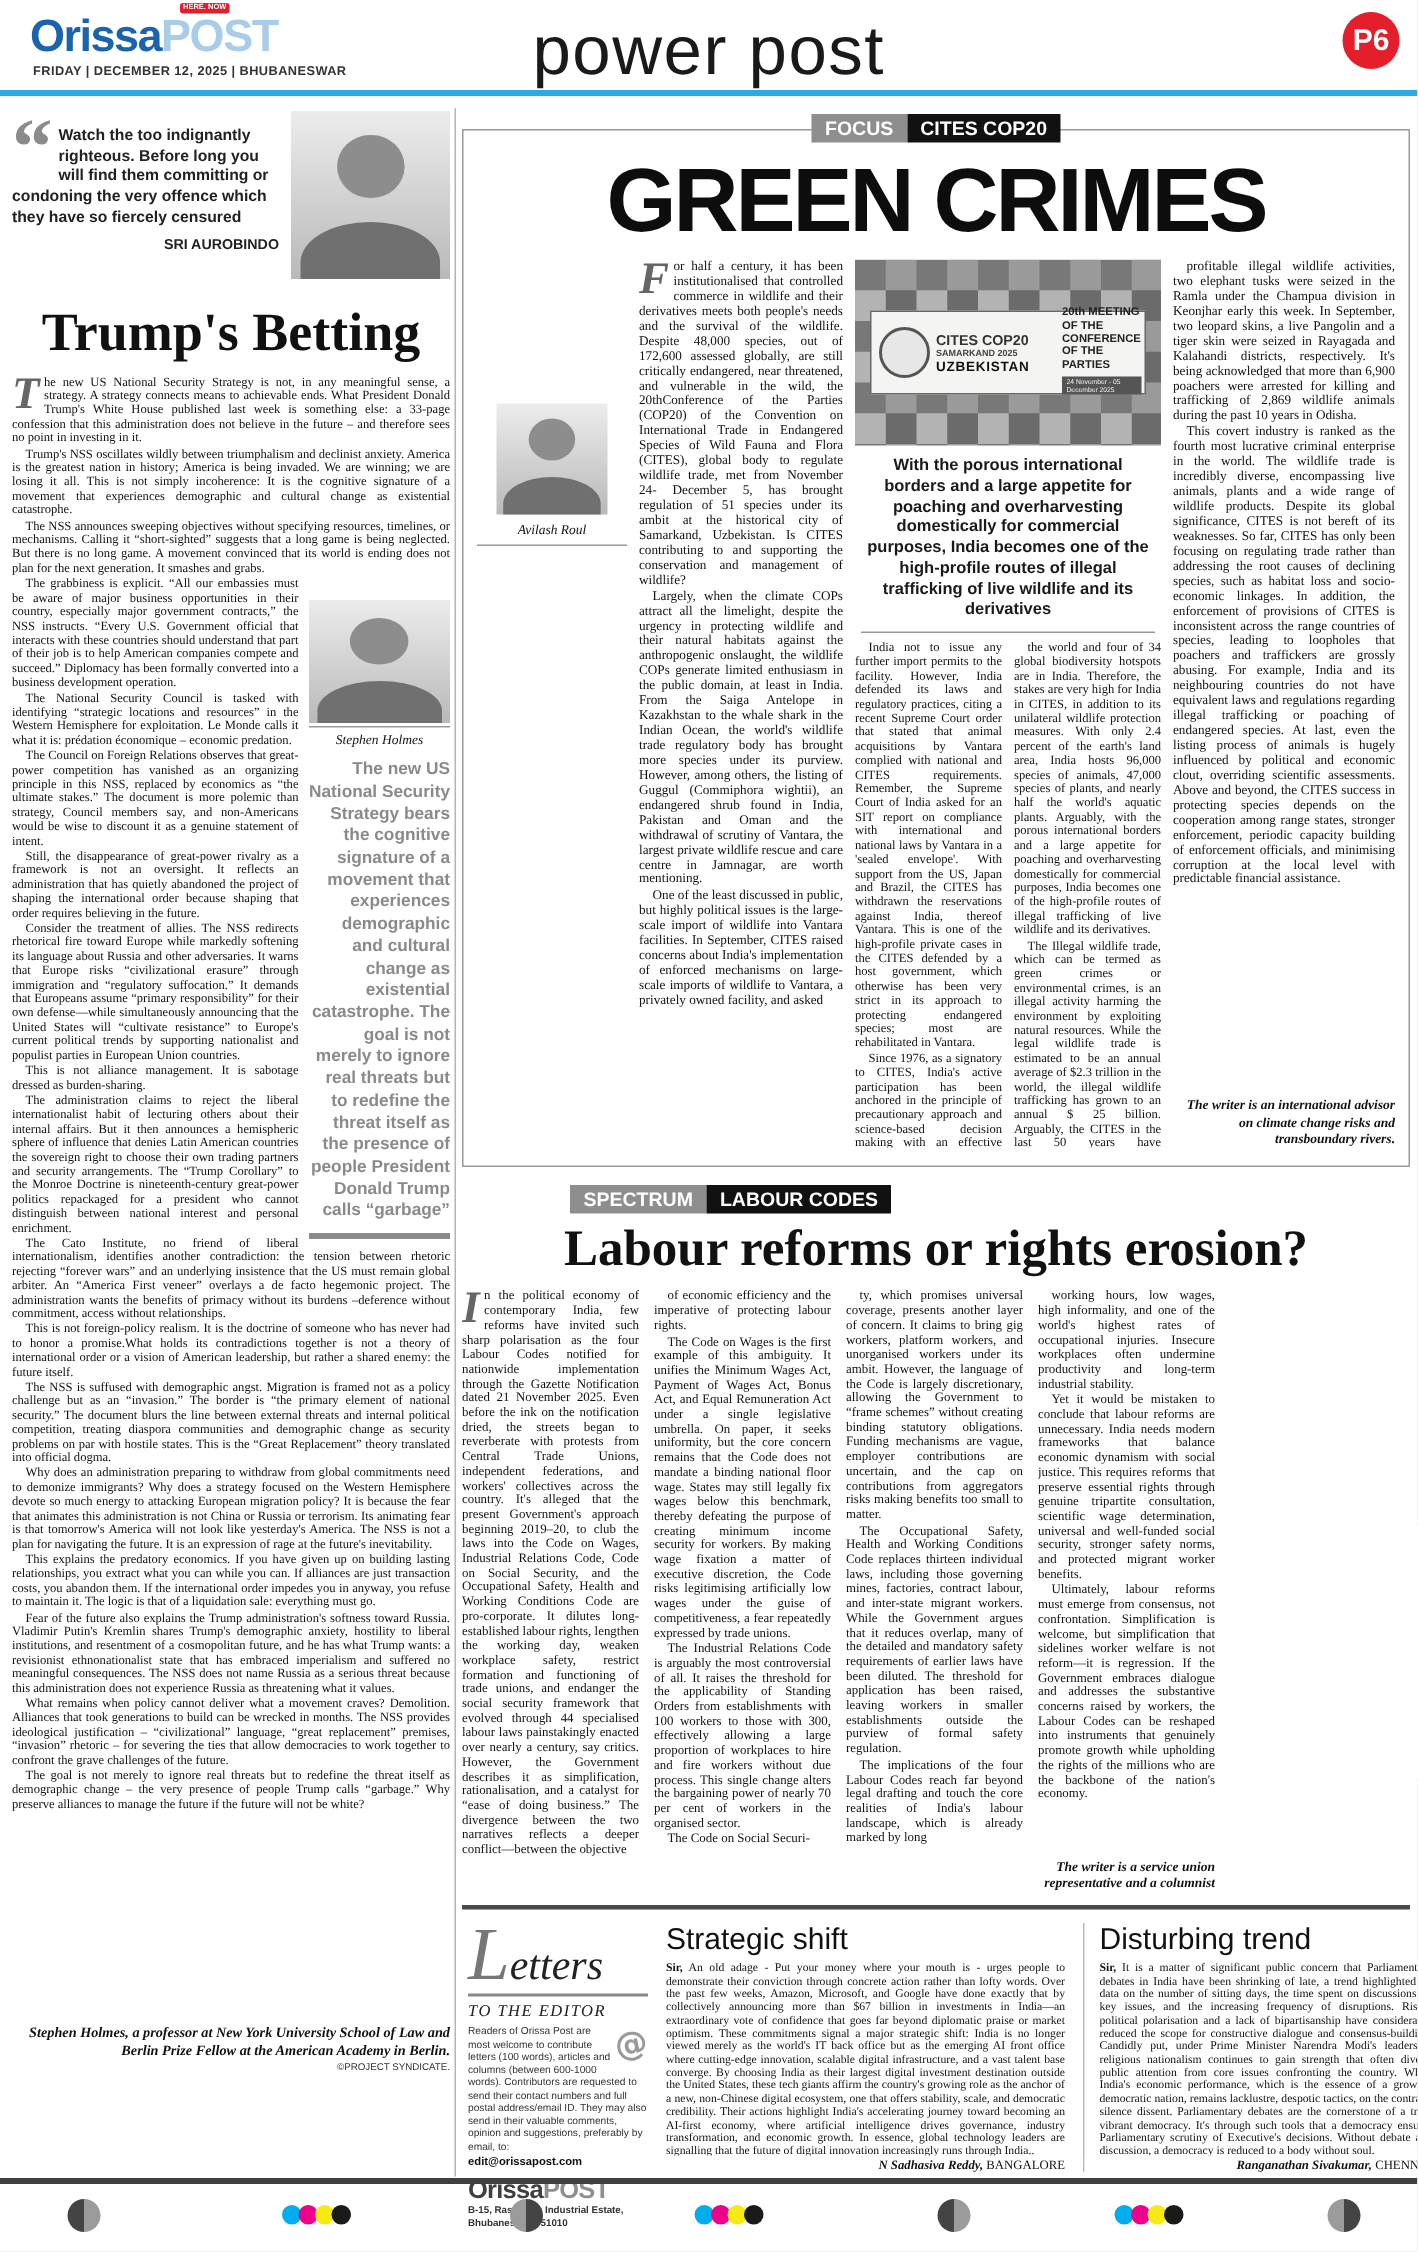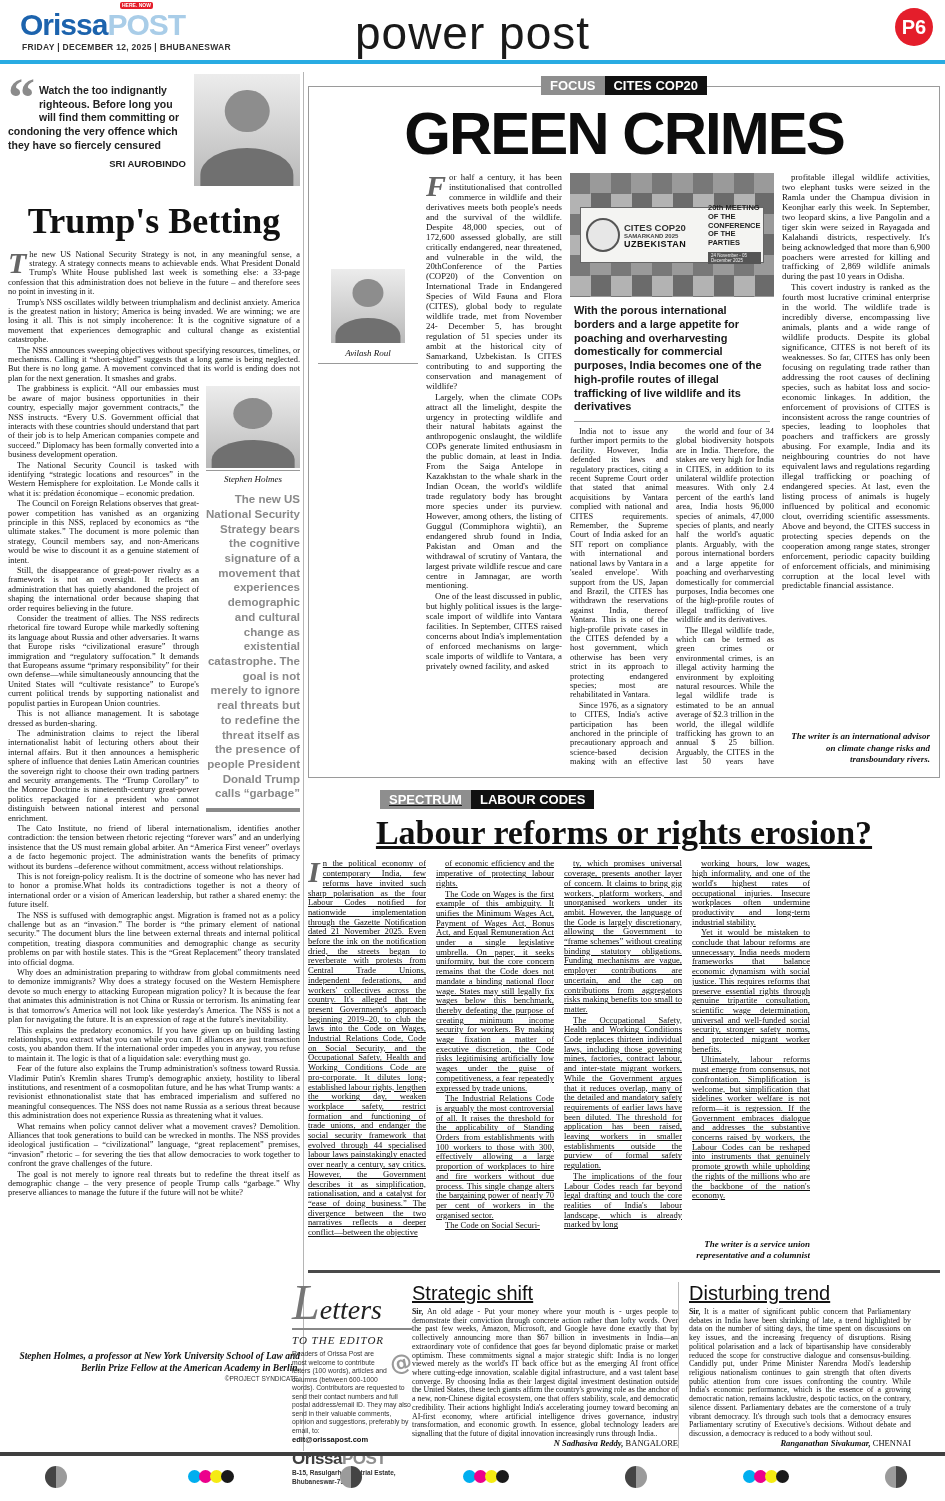--- a/index.html
+++ b/index.html
@@ -32,21 +32,21 @@
   
   .left-col{position:absolute;left:8px;top:74px;width:292px;}
   .quote-box{display:flex;height:118px;}
   .qb-left{width:178px;position:relative;}
   .qmark{float:left;font:bold 54px/0.9 "Liberation Serif",serif;color:#8b8b8b;padding-right:4px;}
   .qtext{font:bold 10.5px/1.3 "Liberation Sans",sans-serif;color:#222;padding-top:10px;}
   .qauthor{font:bold 9.5px "Liberation Sans",sans-serif;color:#222;text-align:right;margin-top:6px;}
   .qb-photo{width:106px;height:112px;margin-left:8px;}
   .trump-title{text-align:center;font:bold 36px/1.1 "Liberation Serif",serif;margin-top:10px;}
   .trump-body{margin-top:8px;height:1095px;overflow:hidden;font-size:8.4px;line-height:1.12;}
-  .trump-rail{float:right;width:94px;margin:2px 0 3px 7px;}
+  .trump-rail{float:right;width:94px;margin:16px 0 3px 7px;}
   .rail-photo{width:94px;height:82px;}
   .rail-name{font:italic 9px/1.2 "Liberation Serif",serif;text-align:center;padding:3px 0;border-top:1px solid #999;margin-top:2px;}
   .rail-quote{font:bold 11.5px/1.28 "Liberation Sans",sans-serif;color:#8a8a8a;text-align:right;margin-top:4px;}
   .rail-rule{height:4px;background:#8a8a8a;margin-top:7px;}
   .trump-sig{text-align:right;font:bold italic 9.5px/1.3 "Liberation Serif",serif;margin-top:5px;}
   .trump-synd{text-align:right;font:6.5px "Liberation Sans",sans-serif;color:#333;margin-top:1px;}
   
   .green{position:absolute;left:308px;top:86px;width:632px;height:692px;border:1px solid #9a9a9a;box-sizing:border-box;padding:0 9px;}
   .green-tags{position:absolute;top:-11px;left:50%;transform:translateX(-50%);}
   .green-title{text-align:center;font:900 60px/1 "Liberation Sans","DejaVu Sans",sans-serif;letter-spacing:-2px;color:#0d0d0d;margin-top:17px;}
@@ -63,53 +63,53 @@
   .cites-banner{position:absolute;left:10px;right:10px;top:34px;height:56px;background:#f4f4f2;border:1px solid #666;
      display:flex;align-items:center;padding:2px 5px;box-sizing:border-box;font-family:"Liberation Sans",sans-serif;}
   .cb-logo{width:30px;height:30px;border-radius:50%;background:#e7e7e7;border:2px solid #555;flex:none;margin-right:4px;}
   .cb-ltxt{flex:none;width:74px;}
   .cb-title{font-weight:bold;font-size:9.5px;color:#333;}
   .cb-sub1{font-weight:bold;font-size:6px;color:#444;}
   .cb-sub2{font-weight:bold;font-size:9px;color:#111;letter-spacing:.5px;}
   .cb-div{width:1px;align-self:stretch;background:#888;margin:0 5px;}
   .cb-rtitle{font-weight:bold;font-size:7.5px;line-height:1.15;color:#222;}
   .cb-rdates{font-size:4.5px;color:#f2f2f2;background:#555;display:inline-block;padding:1px 3px;margin-top:2px;}
-  .green-caption{font:bold 11px/1.25 "Liberation Sans",sans-serif;color:#1a1a1a;margin:7px 4px 5px;
+  .green-caption{font:bold 11px/1.25 "Liberation Sans",sans-serif;text-align:center;color:#1a1a1a;margin:7px 4px 5px;
                  border-bottom:1px solid #999;padding-bottom:7px;}
   .green-midcols{display:flex;gap:8px;}
   .green-midcol{width:98px;font-size:8.4px;line-height:1.12;height:388px;overflow:hidden;}
   .green-col4{width:148px;font-size:8.8px;line-height:1.13;position:relative;overflow:hidden;}
   
-  .labour{position:absolute;left:308px;top:790px;width:632px;height:472px;text-decoration:underline;}
+  .labour{position:absolute;left:308px;top:790px;width:632px;height:472px;}
   .labour-tags{margin-left:72px;}
   .labour-title{text-align:center;font:bold 34px/1.1 "Liberation Serif",serif;margin-top:5px;}
   .labour-row{display:flex;gap:10px;margin-top:8px;height:402px;overflow:hidden;}
   .labour-rail{width:106px;padding-top:30px;box-sizing:border-box;}
   .labour-rail .rail-photo{width:80px;height:88px;margin:0 auto;}
   .labour-rail .rail-name{border-top:none;border-bottom:1px solid #999;padding-bottom:4px;}
   .labour-quote{font:bold 12.5px/1.3 "Liberation Sans",sans-serif;color:#8a8a8a;text-align:right;margin-top:12px;}
   .labour-col{width:118px;font-size:8.6px;line-height:1.13;position:relative;overflow:hidden;}
   
   .hdiv{position:absolute;left:308px;width:632px;top:1270px;height:3px;background:#4a4a4a;}
-  .letters{position:absolute;left:292px;top:1282px;width:632px;height:166px;display:flex;gap:0;}
+  .letters{position:absolute;left:312px;top:1282px;width:632px;height:166px;display:flex;gap:12px;}
   .letters-info{width:120px;flex:none;font-family:"Liberation Sans",sans-serif;}
   .letters-big{font-family:"Liberation Serif",serif;border-bottom:2px solid #888;padding-bottom:2px;}
   .letters-big .Lb{font-size:50px;color:#777;font-style:italic;line-height:.8;}
   .letters-big .rest{font-size:28px;color:#222;font-style:italic;}
   .letters-sub{font:italic 11px/1.2 "Liberation Serif",serif;letter-spacing:1px;margin:4px 0 3px;color:#222;}
   .letters-text{font-size:6.8px;line-height:1.25;color:#333;position:relative;}
   .at-icon{float:right;font:bold 22px/1 "DejaVu Sans",sans-serif;color:#9a9a9a;transform:rotate(-12deg);margin:2px 0 2px 3px;}
   .letters-email{font-weight:bold;font-size:7.5px;color:#111;}
   .letters-logo{font-weight:bold;font-size:17px;letter-spacing:-.5px;margin-top:5px;}
   .letters-logo .g1{color:#3f3f3f;} .letters-logo .g2{color:#8f8f8f;}
   .letters-addr{font:bold 6.5px/1.3 "Liberation Sans",sans-serif;color:#333;}
   .letter{position:relative;overflow:hidden;}
   .letter1{width:266px;flex:none;}
   .letter2{width:222px;flex:none;border-left:1px solid #bbb;padding-left:10px;}
-  .letter-title{font:20px/1.1 "Liberation Sans",sans-serif;color:#111;margin-bottom:4px;text-decoration:underline;}
+  .letter-title{font:20px/1.1 "Liberation Sans",sans-serif;color:#111;margin-bottom:4px;}
   .letter-body{font-size:7.8px;line-height:1.12;text-align:justify;margin:0;}
   .letter-sig{position:absolute;right:0;bottom:0;left:0;background:#fff;text-align:right;font-size:8.5px;padding-top:1px;}
   .letter-sig .signer{font-weight:bold;font-style:italic;}
   
   .bottom-rule{position:absolute;left:0;top:1452px;width:100%;height:4px;background:#3f3f3f;}
   .reg{position:absolute;top:1466px;height:22px;}
   .halfmoon{width:22px;height:22px;border-radius:50%;background:linear-gradient(90deg,#444 50%,#9b9b9b 50%);}
   .halfmoon.alt{background:linear-gradient(90deg,#9b9b9b 50%,#444 50%);}
   .cmyk{display:flex;}
   .cmyk span{width:13px;height:13px;border-radius:50%;margin-left:-2px;margin-top:4px;}

